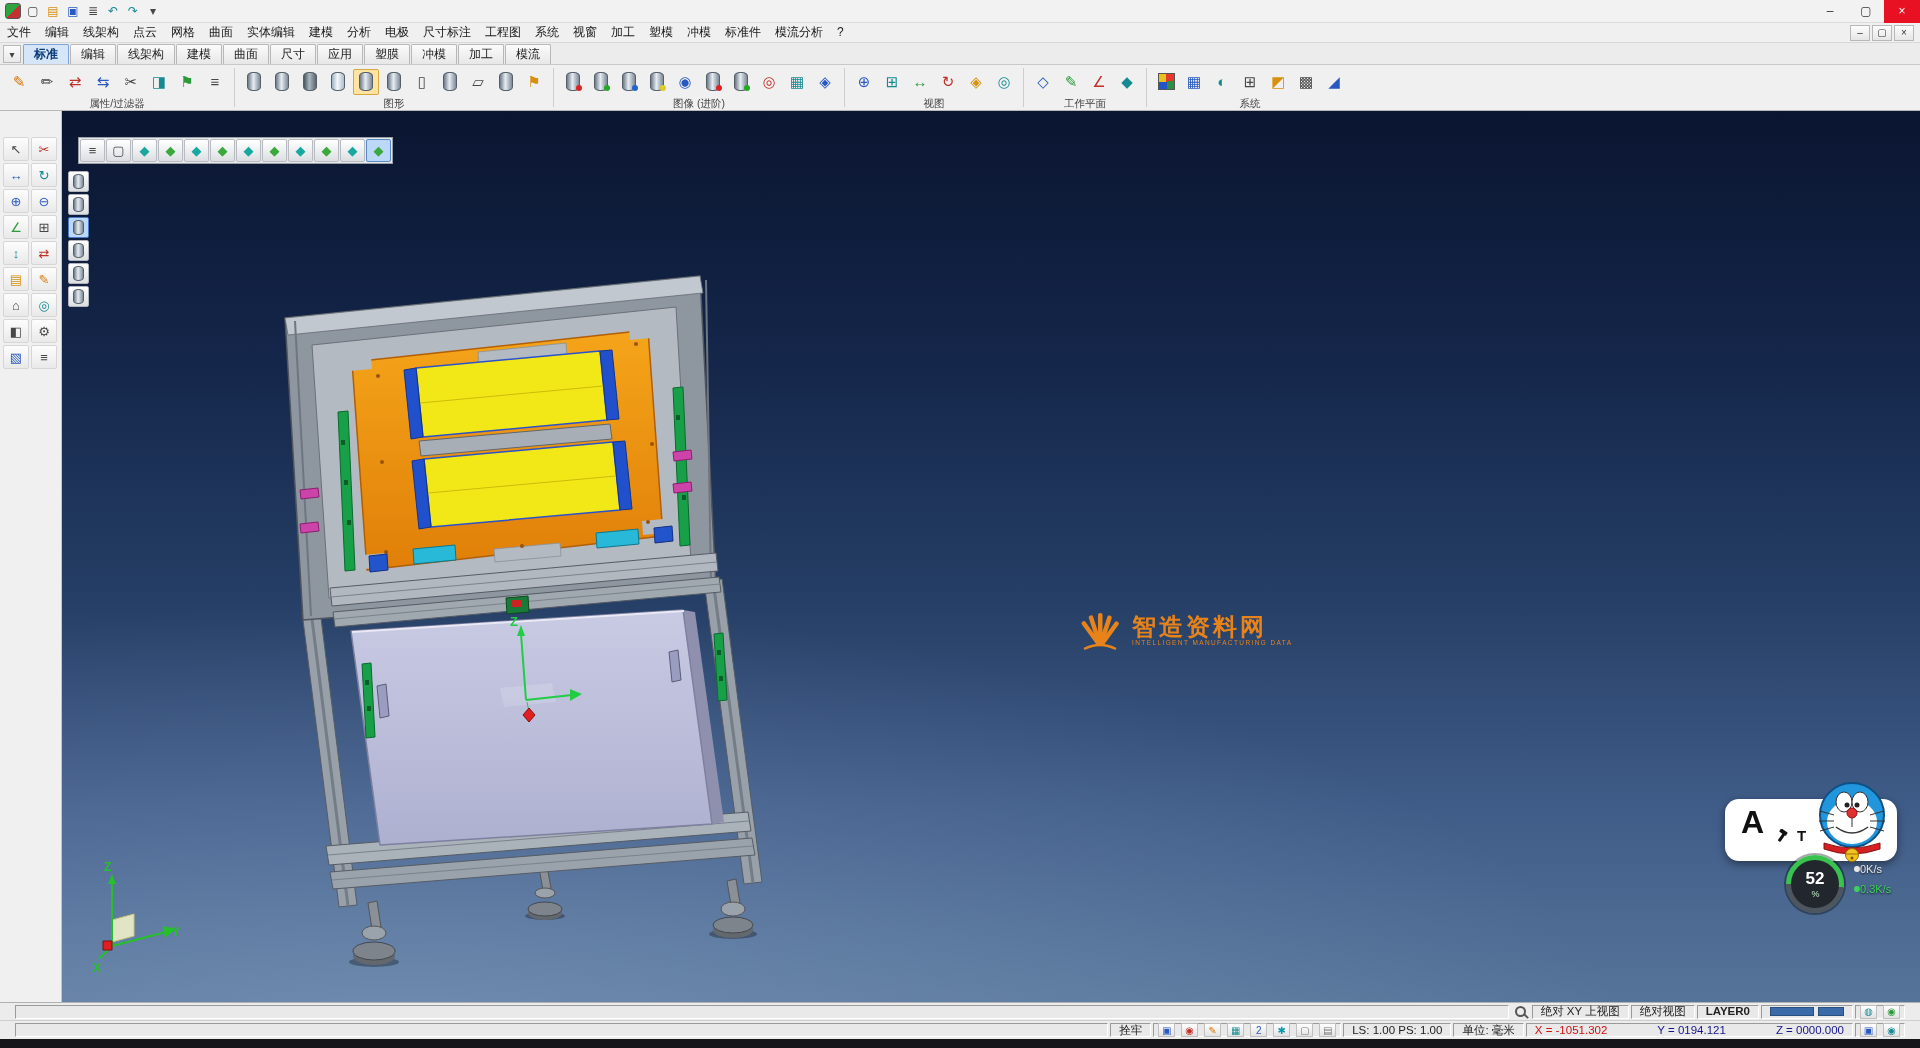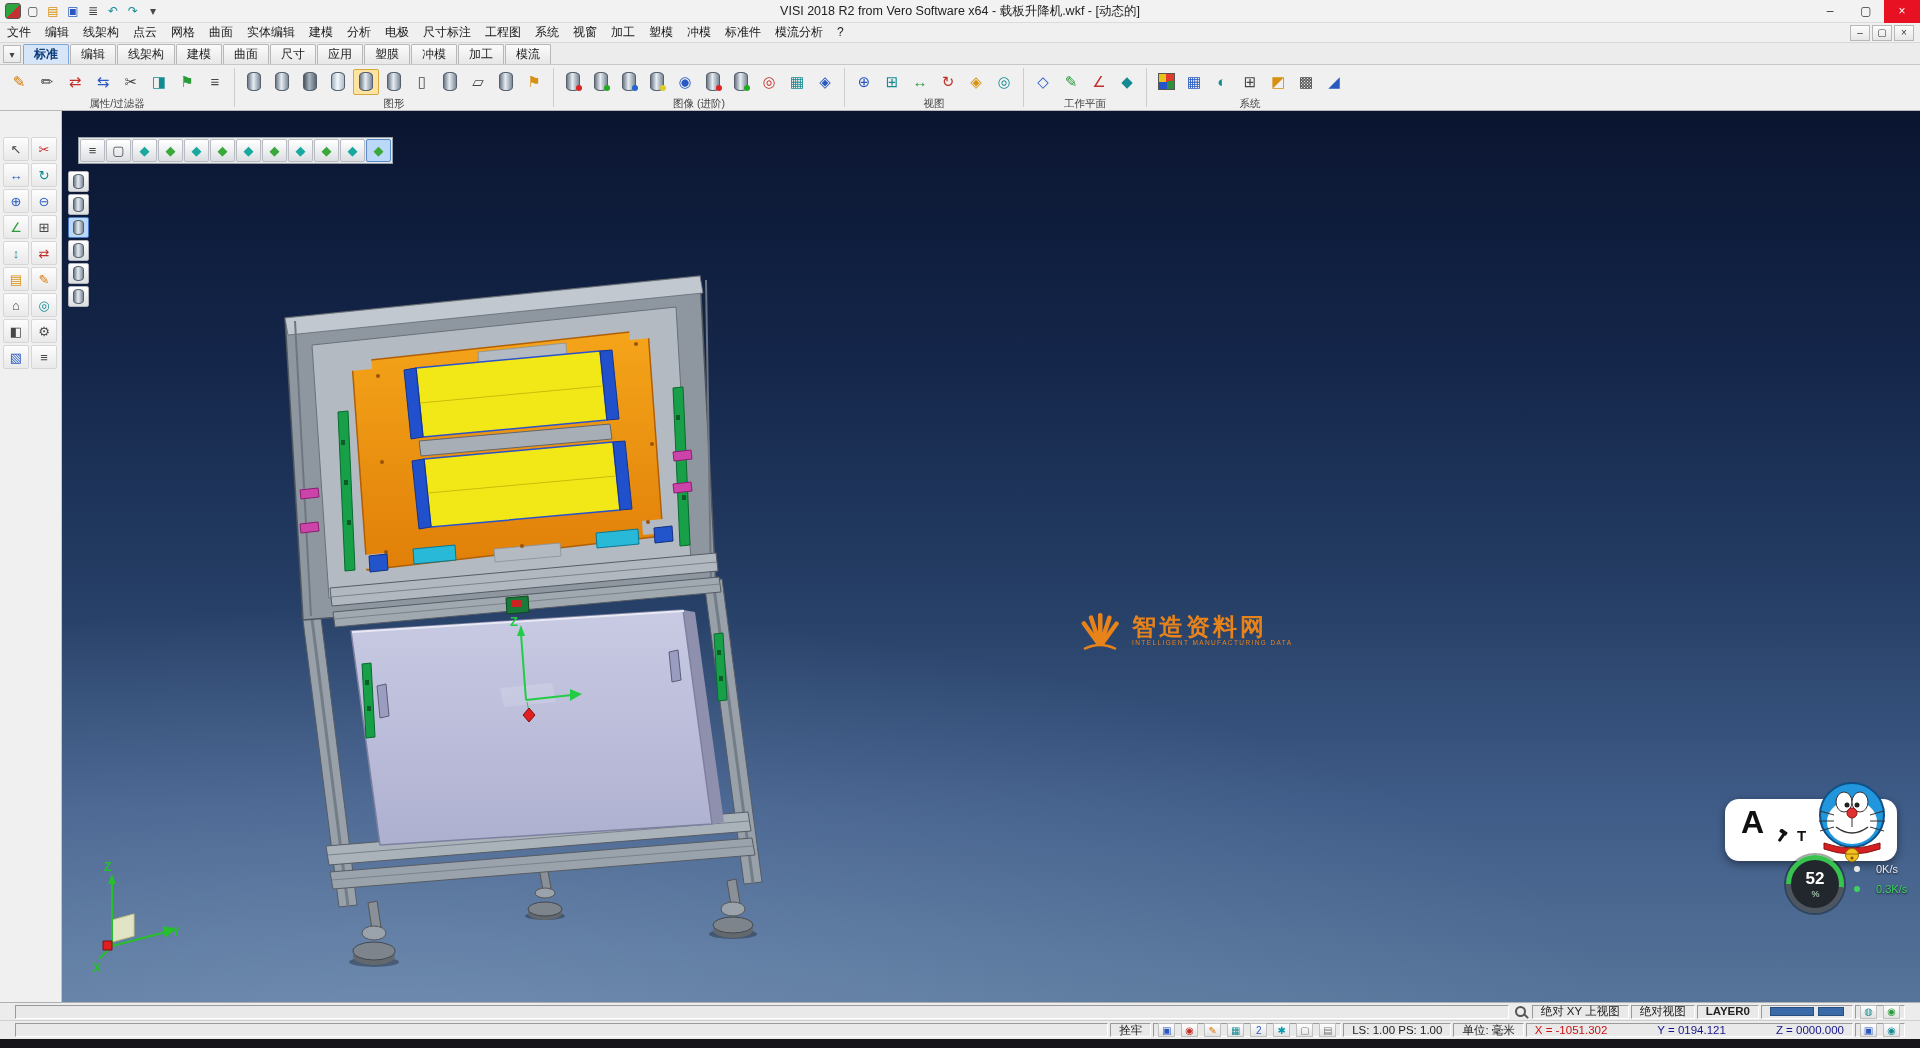--- a/index.html
+++ b/index.html
@@ -105,21 +105,21 @@
   .dora { position:absolute; left:1742px; top:664px; z-index:21; }
   .gauge { position:absolute; left:1724px; top:744px; width:58px; height:58px; border-radius:50%;
     background:conic-gradient(from -90deg,#38c24e 0 52%,#4d565e 52% 100%);
     box-shadow:0 0 0 2px rgba(0,0,0,.35); display:flex; align-items:center; justify-content:center; z-index:22;flex-direction:column; }
   .gauge::before { content:""; position:absolute; inset:5px; border-radius:50%; background:#22262d; }
   .gauge span { position:relative; z-index:1; }
   .gv { font-size:17px; font-weight:bold; color:#fff; }
   .gu { font-size:9px; color:#bfe8c8; margin-left:1px; }
   .speeds { position:absolute; left:1792px; top:748px; z-index:22; font-size:11px;
     text-shadow:0 1px 2px rgba(0,0,0,.8); }
-  .speeds div { display:flex; align-items:center; gap:16px; line-height:20px; }
+  .speeds div { display:flex; align-items:center; gap:0; line-height:20px; }
   .dot { width:6px; height:6px; border-radius:50%; display:inline-block; }
   .dot.w { background:#e8e8e8; } .dot.g { background:#3ed060; }
   .s-up { color:#e8e8e8; } .s-dn { color:#3ed060; }
 
   
   .status1,.status2 { background:#ececec; display:flex; align-items:center; padding:1px 14px; }
   .status1 { height:18px; border-top:1px solid #b0b0b0; }
   .status2 { height:19px; border-top:1px solid #cfcfcf; }
   .seg { height:14px; line-height:13px; font-size:11.5px; color:#222; padding:0 8px;
     border:1px solid; border-color:#9a9a9a #ffffff #ffffff #9a9a9a; background:#e9e9e9;
@@ -162,21 +162,20 @@
         <span class="qicon c-teal">
           <span class="gl">↶</span>
         </span>
         <span class="qicon c-teal">
           <span class="gl">↷</span>
         </span>
         <span class="qicon c-dark">
           <span class="gl">▾</span>
         </span>
       </div>
-    <div class="title">VISI 2018 R2 from Vero Software x64 - 载板升降机.wkf - [动态的]</div>
     <div class="wctl">
       <span class="wbtn">–</span>
       <span class="wbtn">▢</span>
       <span class="wbtn close">×</span>
     </div>
   </div>
 
   <div class="menubar">
     <div class="menus">
 

